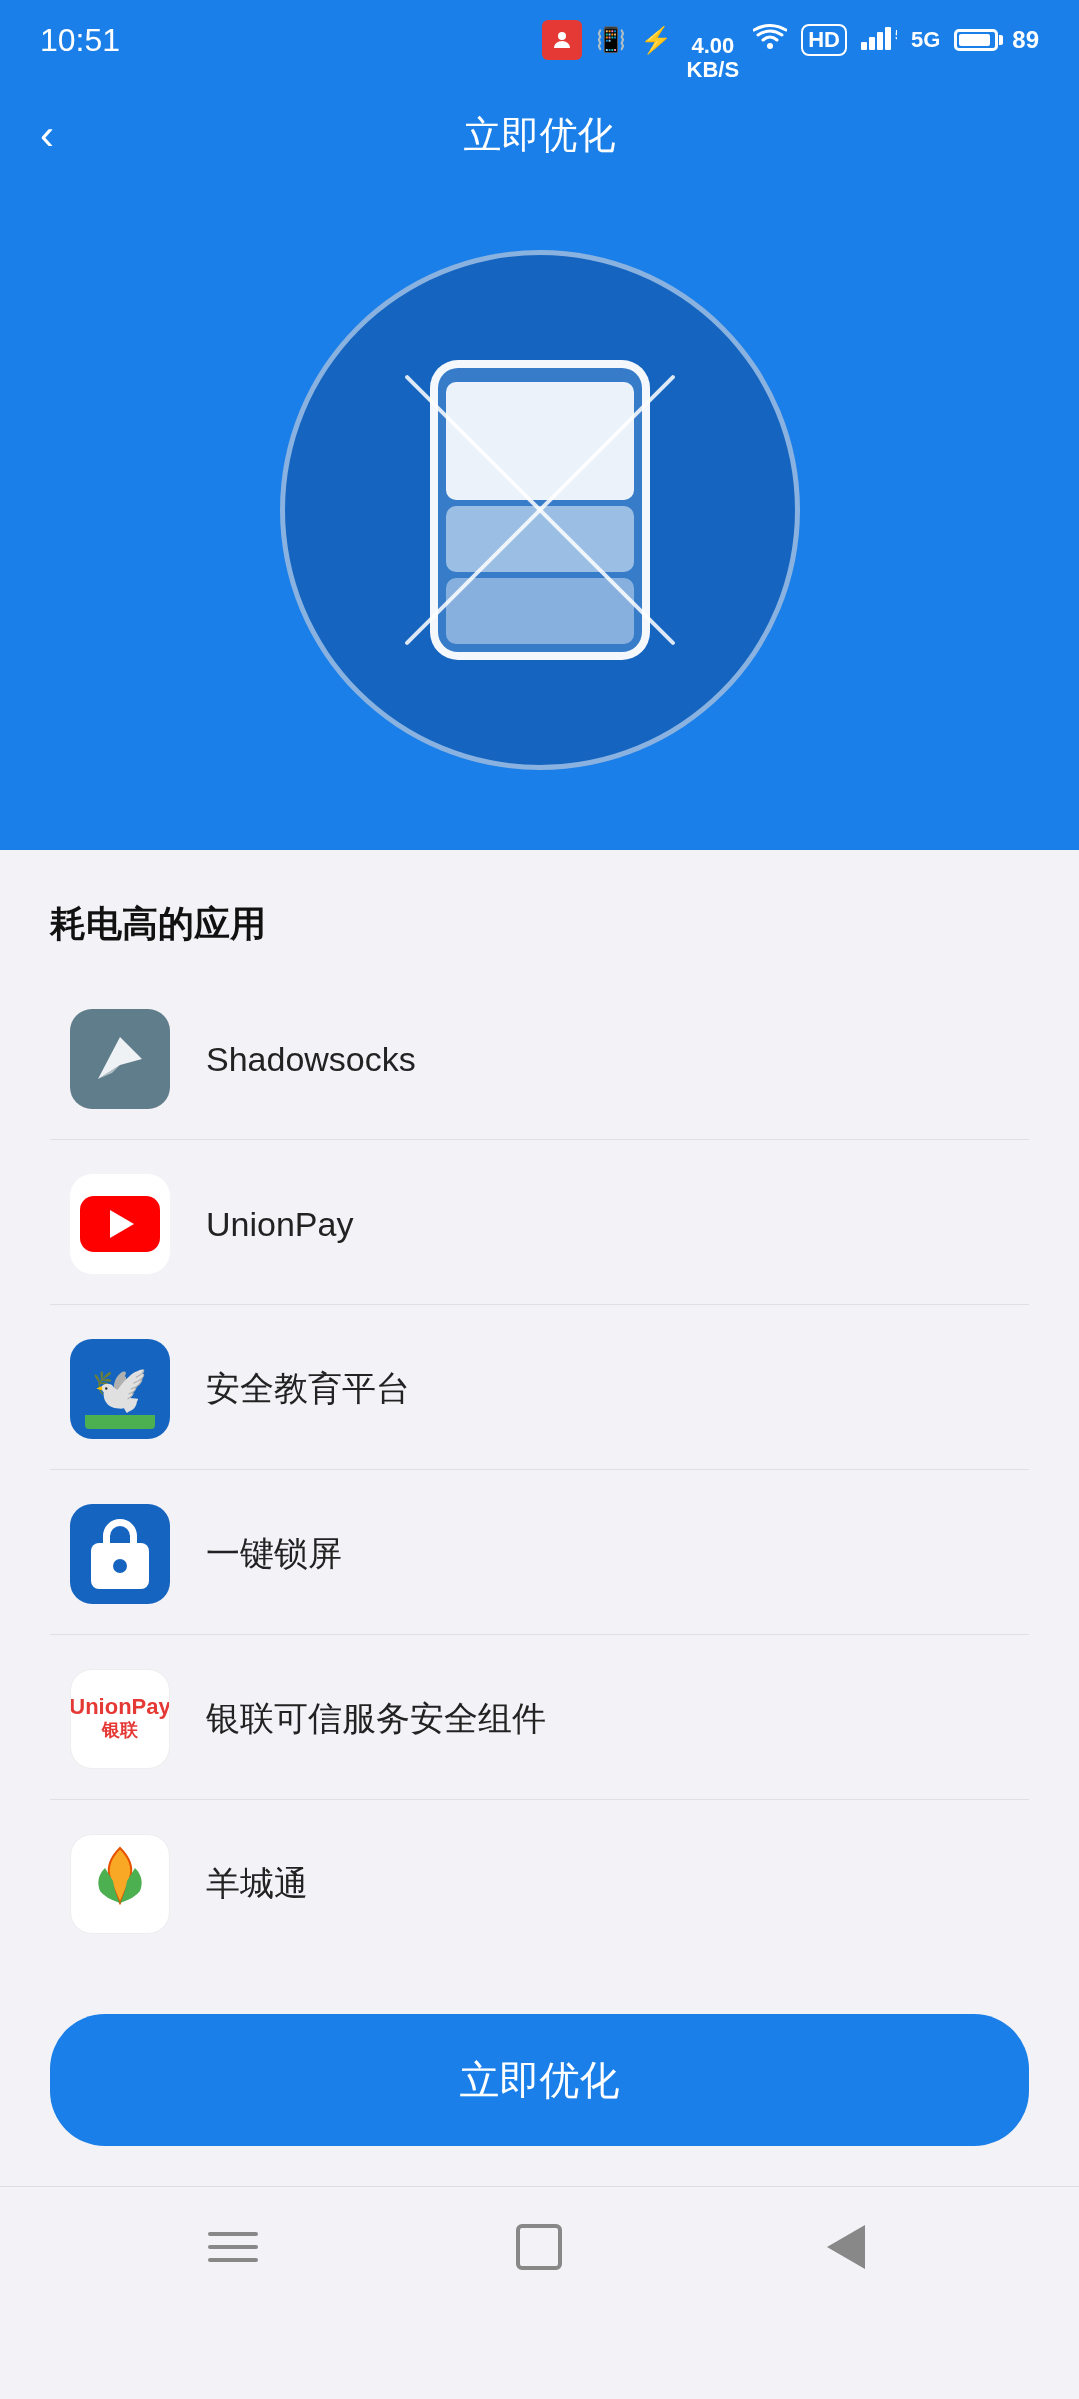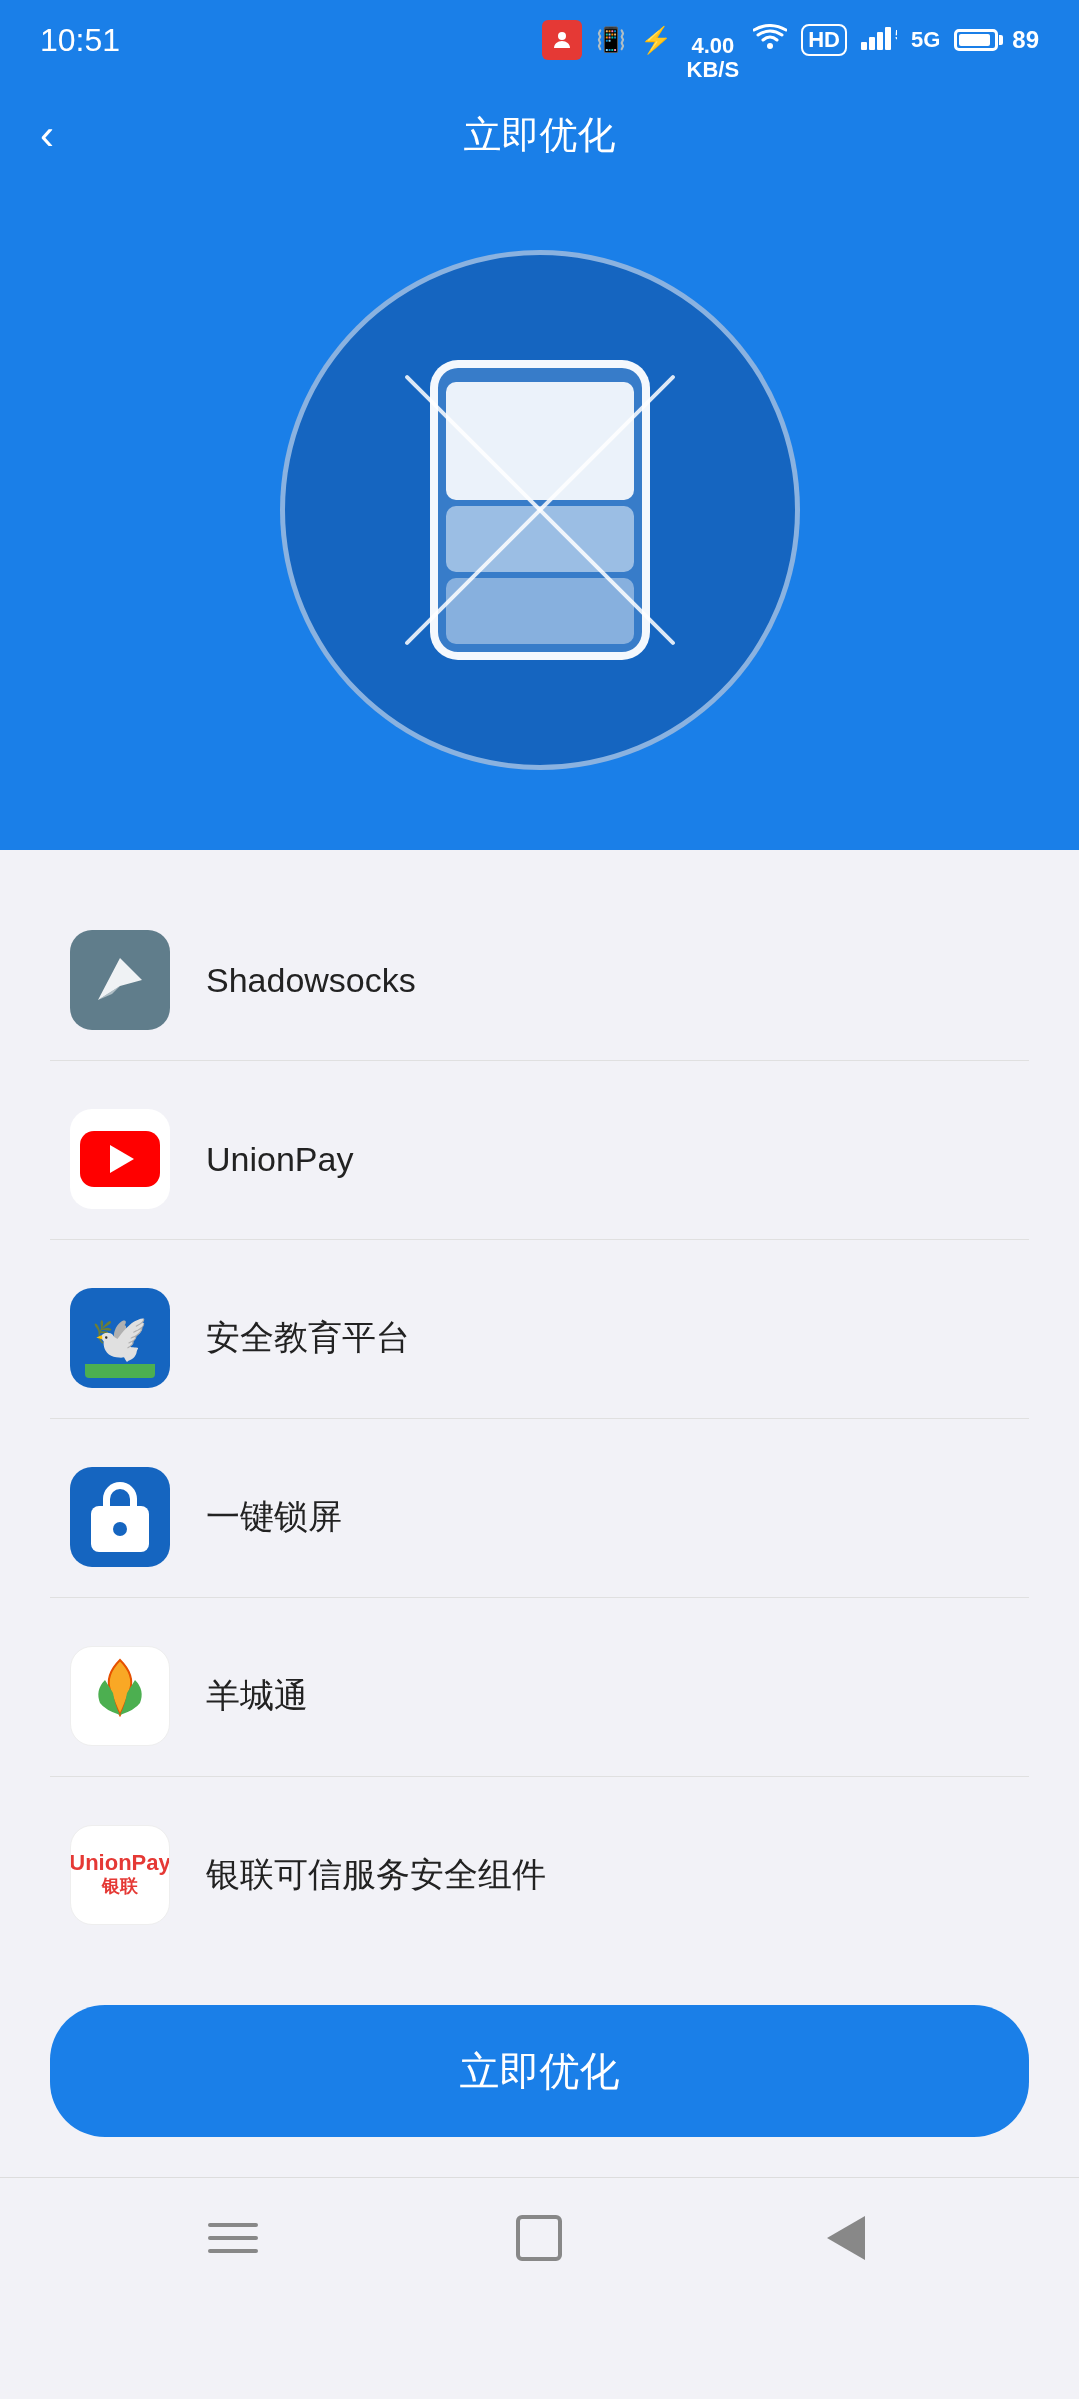--- a/index.html
+++ b/index.html
@@ -172,21 +172,21 @@
     .section-title {
       font-size: 36px;
       font-weight: 700;
       color: #111;
       margin-bottom: 30px;
     }
 
     .app-list {
       display: flex;
       flex-direction: column;
-      gap: 18px;
+      gap: 4px;
     }
 
     .app-item {
       display: flex;
       align-items: center;
       padding: 30px 20px;
       background: #f2f2f7;
       border-bottom: 1px solid #e0e0e0;
       cursor: pointer;
     }
@@ -427,20 +427,21 @@
       <div class="battery-inner">
         <div class="battery-segment-full"></div>
         <div class="battery-segment-mid"></div>
         <div class="battery-segment-low"></div>
       </div>
     </div>
   </div>
 </div>
 
 <div class="list-section">
+  <div class="section-title">耗电高的应用</div>
   <div class="app-list">
 
     <div class="app-item">
       <div class="app-icon icon-shadowsocks">
         <svg class="shadowsocks-plane" viewBox="0 0 60 60" fill="none">
           <polygon points="8,50 30,8 52,30 30,36" fill="rgba(255,255,255,0.9)"></polygon>
           <polygon points="8,50 30,36 22,44" fill="rgba(255,255,255,0.5)"></polygon>
         </svg>
       </div>
       <span class="app-name">Shadowsocks</span>
@@ -468,45 +469,45 @@
     <div class="app-item">
       <div class="app-icon icon-lock">
         <div class="lock-shape">
           <div class="lock-top"></div>
           <div class="lock-body">
             <div class="lock-keyhole"></div>
           </div>
         </div>
       </div>
       <span class="app-name">一键锁屏</span>
+    </div>
+
+    <div class="app-item">
+      <div class="app-icon icon-unionpay">
+        <div style="display:flex;flex-direction:column;align-items:center;">
+          <span class="unionpay-text">UnionPay</span>
+          <span class="unionpay-sub">银联</span>
+        </div>
+      </div>
+      <span class="app-name">银联可信服务安全组件</span>
     </div>
 
     <div class="app-item">
       <div class="app-icon icon-yct">
         <span class="yct-inner">
           <svg width="70" height="70" viewBox="0 0 70 70">
             <path d="M35 5 Q20 20 25 35 Q30 50 35 60 Q40 50 45 35 Q50 20 35 5Z" fill="#f9a825" stroke="#e65100" stroke-width="2"></path>
             <path d="M20 25 Q10 35 15 48 Q20 55 35 60 Q30 50 28 38Z" fill="#4caf50"></path>
             <path d="M50 25 Q60 35 55 48 Q50 55 35 60 Q40 50 42 38Z" fill="#4caf50"></path>
           </svg>
         </span>
       </div>
       <span class="app-name">羊城通</span>
     </div>
 
-    <div class="app-item">
-      <div class="app-icon icon-unionpay">
-        <div style="display:flex;flex-direction:column;align-items:center;">
-          <span class="unionpay-text">UnionPay</span>
-          <span class="unionpay-sub">银联</span>
-        </div>
-      </div>
-      <span class="app-name">银联可信服务安全组件</span>
-    </div>
-
   </div>
   <div class="list-bottom-spacer"></div>
 </div>
 
 <div class="cta-section">
   <button class="cta-button">立即优化</button>
 </div>
 
 <div class="bottom-nav">
   <div class="nav-btn">

